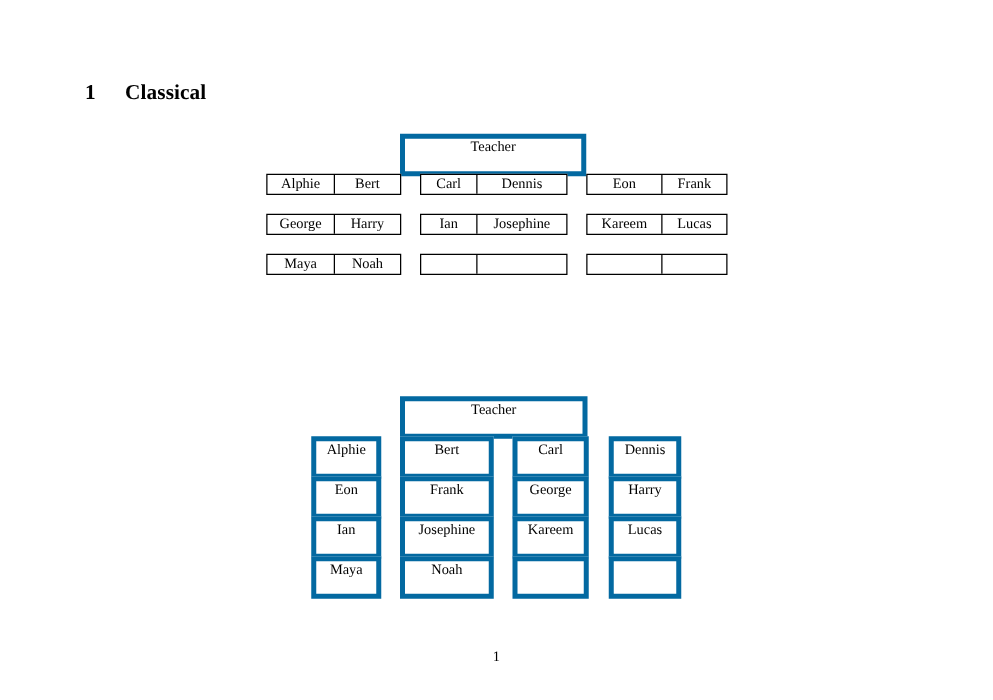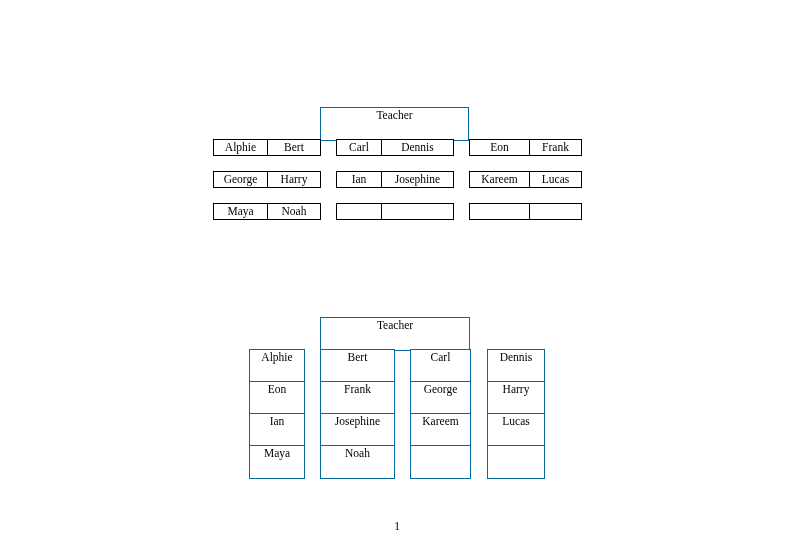--- a/index.html
+++ b/index.html
@@ -37,21 +37,21 @@
   .section-heading .sec-title {
     display: inline-block;
   }
   #heading-1 { top: 64px; }
   #heading-2 { top: 275px; }
 
   
   .tabbox {
     position: absolute;
     box-sizing: border-box;
-    border: 1px solid #0369a1;
+    border: 4px solid #0369a1;
     height: 34px;
     line-height: 15px;
     font-size: 11.5px;
     text-align: center;
     white-space: nowrap;
     background: #ffffff;
     overflow: hidden;
   }
 
   
@@ -83,20 +83,23 @@
     width: 794px;
     text-align: center;
     font-size: 11.5px;
   }
 </style>
 </head>
 <body>
 
 <div class="page">
 
+  <div class="section-heading" id="heading-1">
+    <span class="sec-num">1</span><span class="sec-title">Classical</span>
+  </div>
 
   <div class="tabbox" style="left:320px; top:107px; width:149px;">Teacher</div>
 
   <div class="cellgroup" style="left:213px; top:139px; width:108px;">
     <div class="cell" style="width:53px;">Alphie</div>
     <div class="cell" style="width:53px;">Bert</div>
   </div>
   <div class="cellgroup" style="left:213px; top:171px; width:108px;">
     <div class="cell" style="width:53px;">George</div>
     <div class="cell" style="width:53px;">Harry</div>

